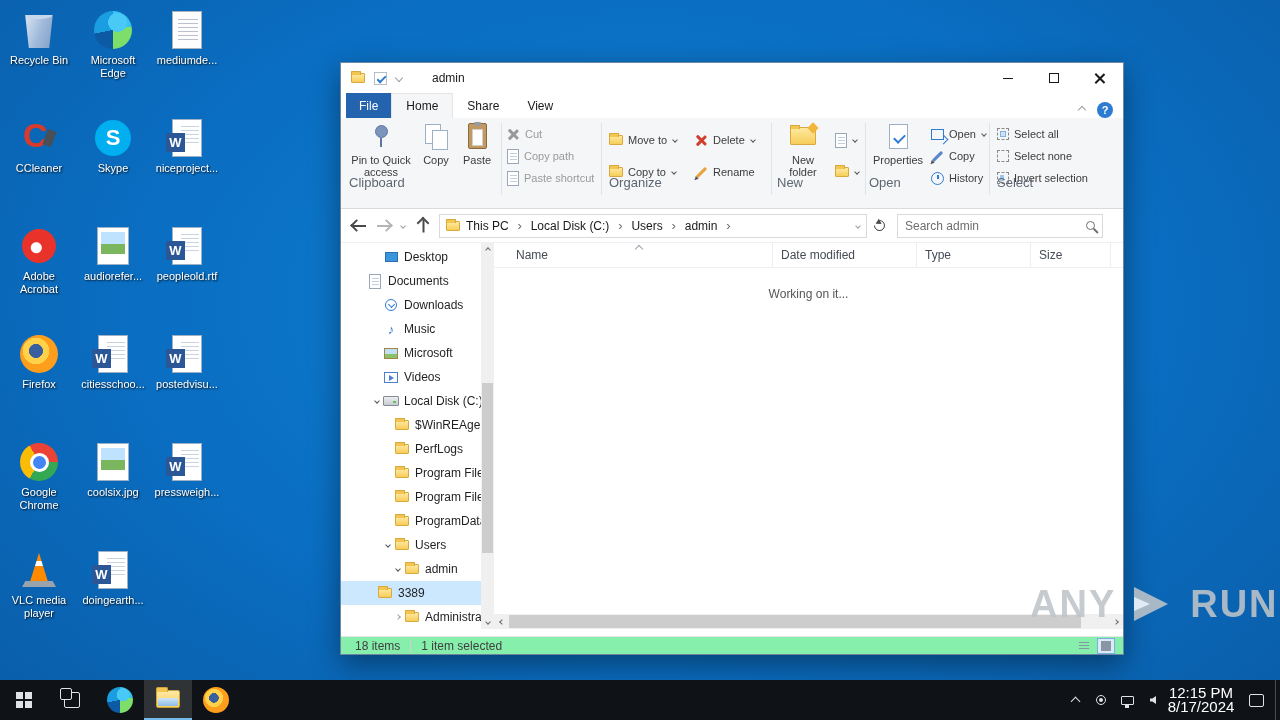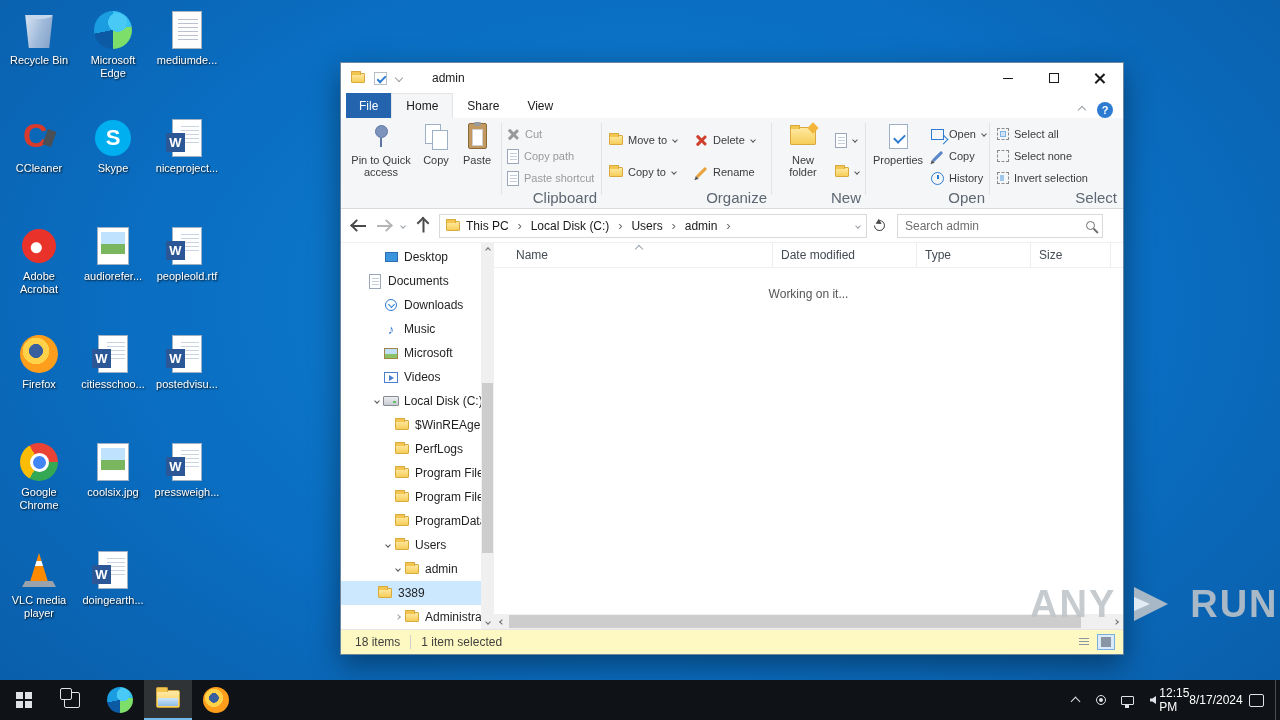--- a/index.html
+++ b/index.html
@@ -69,21 +69,21 @@
 .help-btn{width:16px;height:16px;border-radius:50%;background:#2e7cd1;color:#fff;font-size:11px;font-weight:bold;text-align:center;line-height:16px}
 .help-btn::before{content:"?"}
 
 .ribbon{position:absolute;left:0;top:55px;right:0;height:91px;background:#f5f6f7;border-bottom:1px solid #dadbdc}
 .rsep{position:absolute;top:5px;height:72px;width:1px;background:#e2e3e4}
 .rlg{position:absolute;top:3px;height:80px;display:flex;flex-direction:column;align-items:center}
 .rlg .icoarea{height:30px;display:flex;align-items:center;justify-content:center}
 .rlg .rlabel{margin-top:3px;font-size:11px;line-height:12px;text-align:center;color:#3c3c3c}
 .rsm{position:absolute;height:20px;display:flex;align-items:center;gap:5px;font-size:11px;color:#3c3c3c;white-space:nowrap}
 .rsm.dis{color:#9a9a9a}
-.rgl{position:absolute;bottom:2px;font-size:15px;color:#5d6773;text-align:right}
+.rgl{position:absolute;bottom:18px;font-size:13px;color:#5d6773;text-align:left}
 .dd{margin-left:1px}
 .ico-pin{position:relative;width:20px;height:26px}
 .ico-pin::before{content:"";position:absolute;left:4px;top:2px;width:11px;height:11px;border-radius:50%;background:#7c93bb;border:1px solid #5d76a3}
 .ico-pin::after{content:"";position:absolute;left:9px;top:15px;width:2px;height:9px;background:#5d76a3}
 .ico-copy{position:relative;width:22px;height:25px}
 .ico-copy::before,.ico-copy::after{content:"";position:absolute;width:14px;height:18px;background:#fff;border:1px solid #9db0c5}
 .ico-copy::before{left:0;top:0}
 .ico-copy::after{left:7px;top:6px}
 .ico-paste{width:19px;height:26px;background:#c29960;border:1px solid #8a6a3a;border-radius:2px;position:relative}
 .ico-paste::before{content:"";position:absolute;left:3px;top:5px;right:3px;bottom:2px;background:#fff;border:1px solid #cfcfcf}
@@ -153,21 +153,21 @@
 .colheads{height:25px;display:flex;border-bottom:1px solid #f0f0f0;color:#454c55;font-size:12px;position:relative}
 .chcell{display:flex;align-items:center;border-right:1px solid #eceff2;padding-left:8px}
 .chcell.first{padding-left:22px}
 .sort-caret{position:absolute;left:142px;top:3px;width:6px;height:6px;border-left:1px solid #9aa5b1;border-top:1px solid #9aa5b1;transform:rotate(45deg)}
 .working{position:absolute;left:0;right:0;top:44px;text-align:center;color:#555;font-size:12px}
 .hscroll{position:absolute;left:0;right:0;bottom:0;height:15px;background:#f0f0f0;display:flex;align-items:center}
 .hs-btn{width:15px;height:15px;display:flex;align-items:center;justify-content:center}
 .hs-btn .chev{width:4px;height:4px;border-color:#6b6b6b}
 .hthumb{position:absolute;left:15px;width:572px;top:1px;height:13px;background:#cdcdcd}
 
-.statusbar{position:absolute;left:0;right:0;bottom:0;height:25px;background:#fef9c3;border-top:1px solid #e5e5e5;display:flex;align-items:center;font-size:12px;color:#3f3f3f}
+.statusbar{position:absolute;left:0;right:0;bottom:0;height:18px;background:#86efac;border-top:1px solid #e5e5e5;display:flex;align-items:center;font-size:12px;color:#3f3f3f}
 .st-sep{width:1px;height:14px;background:#d0d0d0;margin:0 10px}
 .st-right{margin-left:auto;display:flex;gap:4px;margin-right:8px}
 .viewbtn{width:18px;height:16px;border:1px solid transparent;display:flex;align-items:center;justify-content:center}
 .viewbtn.on{background:#dcebf9;border-color:#7ab0e0}
 .vb-lines{width:10px;height:8px;background:repeating-linear-gradient(#8a96a3 0 1px,transparent 1px 3px)}
 .vb-grid{width:10px;height:10px;background:conic-gradient(#8a96a3 0 0);background:linear-gradient(#8a96a3,#8a96a3);-webkit-mask:conic-gradient(#000 0 0);display:grid;grid-template-columns:4px 4px;grid-template-rows:4px 4px;gap:2px}
 .vb-grid i{background:#8a96a3}
 
 
 .taskbar{position:absolute;left:0;bottom:0;width:1280px;height:40px;background:#0f1216;display:flex;align-items:stretch;z-index:100;color:#dfe3e8}
@@ -193,21 +193,21 @@
 .tb-ff{width:26px;height:26px;border-radius:50%;background:radial-gradient(circle at 42% 42%,#3a5f9e 0 22%,#ffd24a 23% 42%,#ff9d1c 43% 72%,#e3500d 100%)}
 .tb-spacer{flex:1}
 .tray{display:flex;align-items:center;gap:2px}
 .trayic{width:24px;height:40px;display:flex;align-items:center;justify-content:center}
 .tr-chev{width:7px;height:7px;border-left:1.6px solid #dfe3e8;border-top:1.6px solid #dfe3e8;transform:rotate(45deg);margin-top:3px}
 .tr-person{width:10px;height:10px;border:1.5px solid #dfe3e8;border-radius:50%;position:relative}
 .tr-person::after{content:"";position:absolute;left:1.5px;top:2px;width:4px;height:4px;background:#dfe3e8;border-radius:50%}
 .tr-mon{width:13px;height:9px;border:1.5px solid #dfe3e8;border-radius:1px;position:relative}
 .tr-mon::after{content:"";position:absolute;left:3px;bottom:-4px;width:4px;height:2.5px;background:#dfe3e8}
 .tr-spk{position:relative;width:6px;height:8px;background:#dfe3e8;clip-path:polygon(0 30%,40% 30%,100% 0,100% 100%,40% 70%,0 70%)}
-.clock{width:72px;display:flex;flex-direction:row;align-items:center;justify-content:center;font-size:12px;line-height:14px;color:#fff}
+.clock{width:72px;display:flex;flex-direction:column;align-items:center;justify-content:center;font-size:15px;line-height:14px;color:#fff}
 .notif{width:38px;display:flex;align-items:center;justify-content:center}
 .notif i{width:15px;height:13px;border:1.4px solid #dfe3e8;border-radius:2px}
 .showdesk{width:5px;border-left:1px solid #4a4d52}
 
 
 .watermark{position:absolute;left:1030px;top:582px;height:44px;display:flex;align-items:center;gap:16px;z-index:60;opacity:.88}
 .wm-txt{font-size:38px;font-weight:bold;letter-spacing:2px;color:#bfc4c9}
 .wm-logo{position:relative;width:42px;height:40px}
 .wm-logo::before{content:"";position:absolute;left:2px;top:3px;border-top:17px solid transparent;border-bottom:17px solid transparent;border-left:34px solid #bfc4c9}
 .wm-logo::after{content:"";position:absolute;left:2px;top:13px;border-top:7px solid transparent;border-bottom:7px solid transparent;border-left:16px solid #fff}

